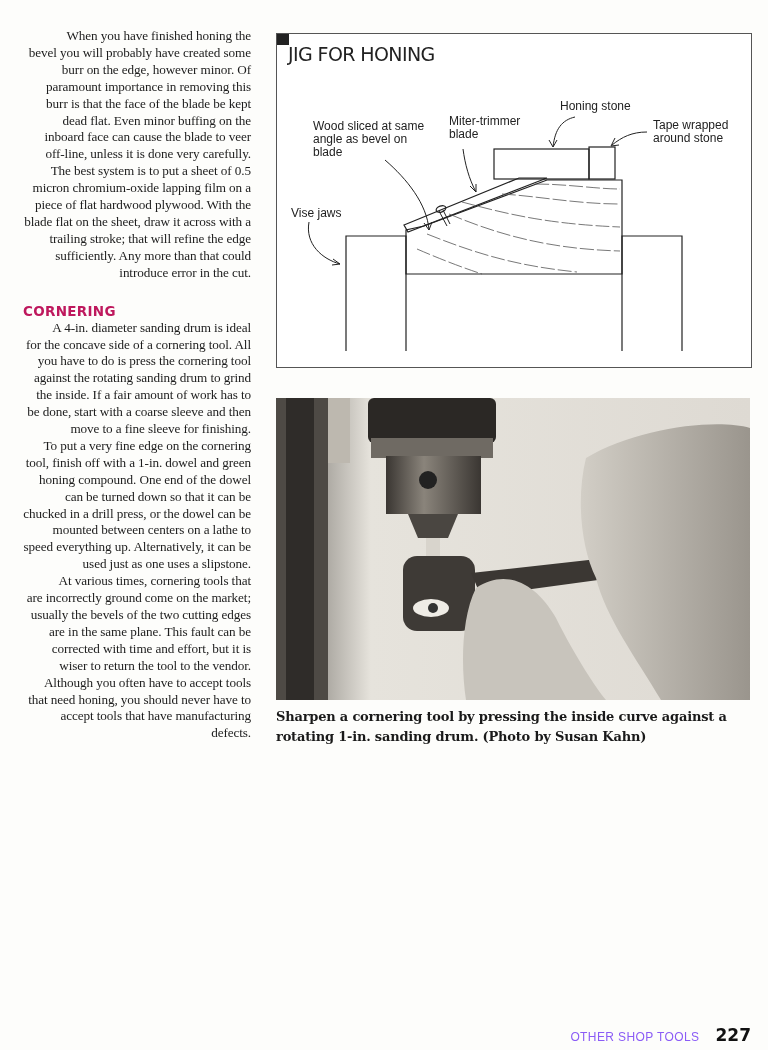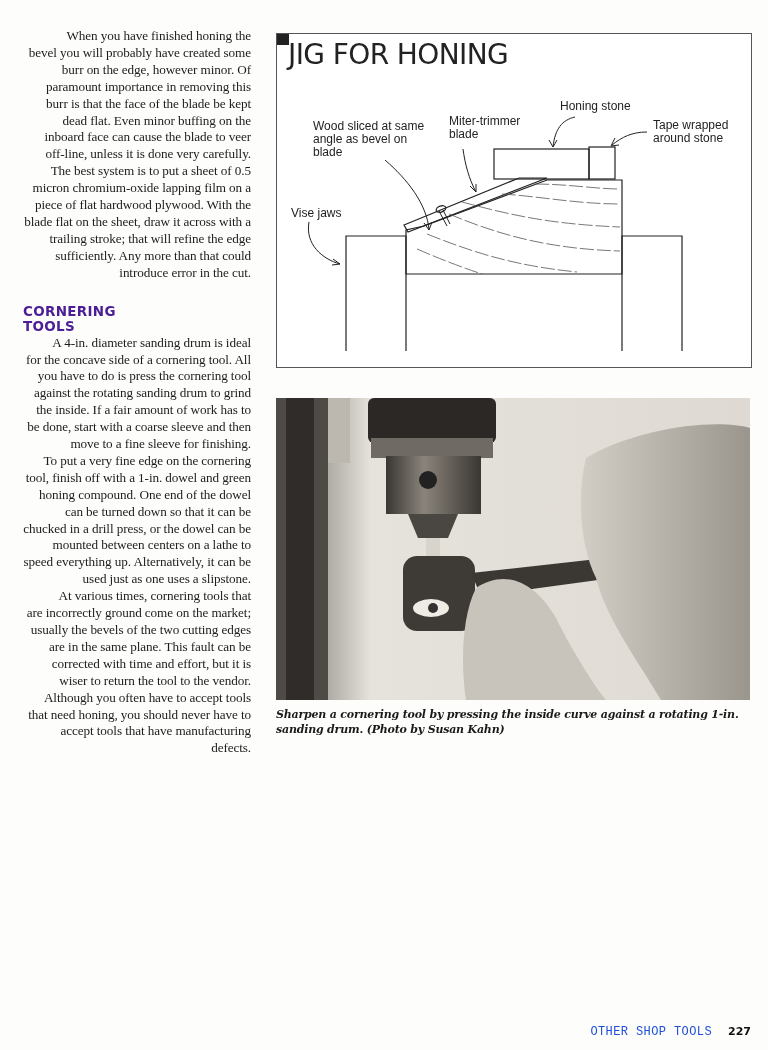--- a/index.html
+++ b/index.html
@@ -1,39 +1,38 @@
 <!DOCTYPE html>
 <html><head>
 <meta charset="utf-8">
 <style>
   html, body { margin:0; padding:0; background:#fdfdfb; }
   body { width:768px; height:1050px; position:relative; overflow:hidden; font-family:"Liberation Serif", "DejaVu Serif", serif; color:#1c1c1c; }
   .col-left { position:absolute; left:23px; top:28px; width:228px; }
   .para { font-size:13.2px; line-height:16.9px; margin:0; letter-spacing:-0.1px;text-align:right; }
   .para.indent { text-indent:17px; }
-  .heading { font-family:"DejaVu Sans", "Liberation Sans", sans-serif; font-weight:bold; font-size:13.5px; line-height:15px; letter-spacing:0.3px; margin:22px 0 1px 0; color:#4c1d95; }
+  .heading { font-family:"DejaVu Sans", "Liberation Sans", sans-serif; font-weight:bold; font-size:13.5px; line-height:15px; letter-spacing:0.3px; margin:22px 0 1px 0; color:#be185d; }
   .figure { position:absolute; left:276px; top:33px; width:474px; height:333px; border:1px solid #555; background:#fff; }
-  .fig-title { position:absolute; left:11px; top:9px; font-family:"DejaVu Sans", "Liberation Sans", sans-serif; font-size:28px; line-height:23px; font-weight:normal; letter-spacing:-0.6px; color:#222; }
+  .fig-title { position:absolute; left:11px; top:9px; font-family:"DejaVu Sans", "Liberation Sans", sans-serif; font-size:19px; line-height:23px; font-weight:normal; letter-spacing:-0.6px; color:#222; }
   .fig-corner { position:absolute; left:0; top:0; width:12px; height:11px; background:#222; }
   .figure svg { position:absolute; left:0; top:0; }
   .lbl { font-family:"Liberation Sans", "DejaVu Sans", sans-serif; font-size:12px; fill:#222; }
   .photo { position:absolute; left:276px; top:398px; width:474px; height:302px; background:#d9d6cf; overflow:hidden; }
-  .caption { position:absolute; left:276px; top:707px; width:480px; font-family:"DejaVu Serif", "Liberation Serif", serif; font-style:italic; font-weight:bold; font-size:11px; line-height:15px; color:#1a1a1a; letter-spacing:-0.2px; }
+  .caption { position:absolute; left:276px; top:707px; width:480px; font-family:"DejaVu Serif", "Liberation Serif", serif; font-weight:bold; font-size:13px; line-height:20px; color:#1a1a1a; letter-spacing:-0.2px; }
   .footer { position:absolute; right:17px; top:1025px; display:flex; align-items:baseline; gap:16px; }
-  .footer-section { font-family:Liberation Mono, monospace; font-size:12px; color:#1d4ed8; letter-spacing:0.4px; }
-  .footer-page { font-family:"DejaVu Sans", "Liberation Sans", sans-serif; font-size:11px; font-weight:bold; color:#111; }
+  .footer-section { font-family:Liberation Sans, sans-serif; font-size:12px; color:#8b5cf6; letter-spacing:0.4px; }
+  .footer-page { font-family:"DejaVu Sans", "Liberation Sans", sans-serif; font-size:17px; font-weight:bold; color:#111; }
 </style>
 </head>
 <body>
 
 <div class="col-left">
   <p class="para indent">When you have finished honing the bevel you will probably have created some burr on the edge, however minor. Of paramount importance in removing this burr is that the face of the blade be kept dead flat. Even minor buffing on the inboard face can cause the blade to veer off-line, unless it is done very carefully. The best system is to put a sheet of 0.5 micron chromium-oxide lapping film on a piece of flat hardwood plywood. With the blade flat on the sheet, draw it across with a trailing stroke; that will refine the edge sufficiently. Any more than that could introduce error in the cut.</p>
   <div class="heading">
     <div>CORNERING</div>
-    <div>TOOLS</div>
   </div>
   <p class="para indent">A 4-in. diameter sanding drum is ideal for the concave side of a cornering tool. All you have to do is press the cornering tool against the rotating sanding drum to grind the inside. If a fair amount of work has to be done, start with a coarse sleeve and then move to a fine sleeve for finishing.</p>
   <p class="para indent">To put a very fine edge on the cornering tool, finish off with a 1-in. dowel and green honing compound. One end of the dowel can be turned down so that it can be chucked in a drill press, or the dowel can be mounted between centers on a lathe to speed everything up. Alternatively, it can be used just as one uses a slipstone.</p>
   <p class="para indent">At various times, cornering tools that are incorrectly ground come on the market; usually the bevels of the two cutting edges are in the same plane. This fault can be corrected with time and effort, but it is wiser to return the tool to the vendor. Although you often have to accept tools that need honing, you should never have to accept tools that have manufacturing defects.</p>
 </div>
 
 <div class="figure">
   <div class="fig-corner"></div>
   <div class="fig-title">
     <div>JIG FOR HONING</div>

